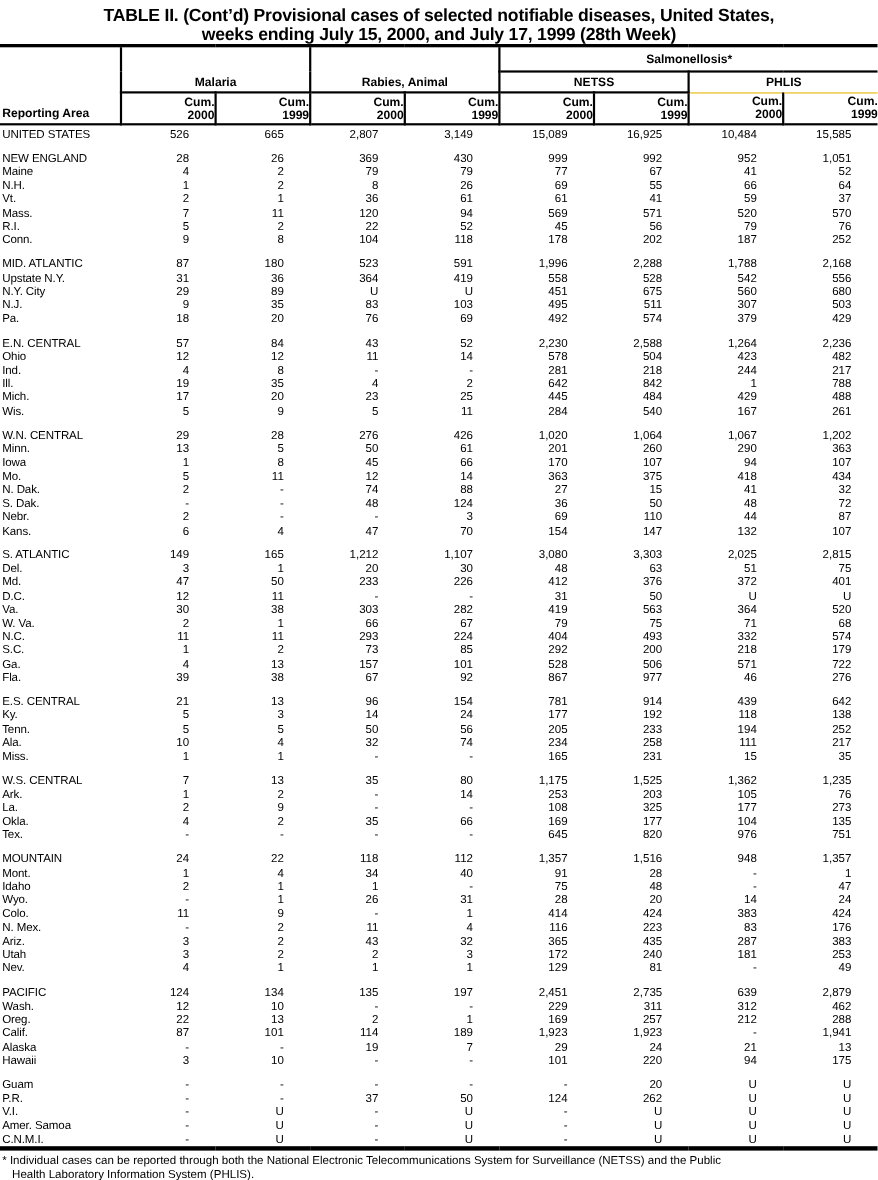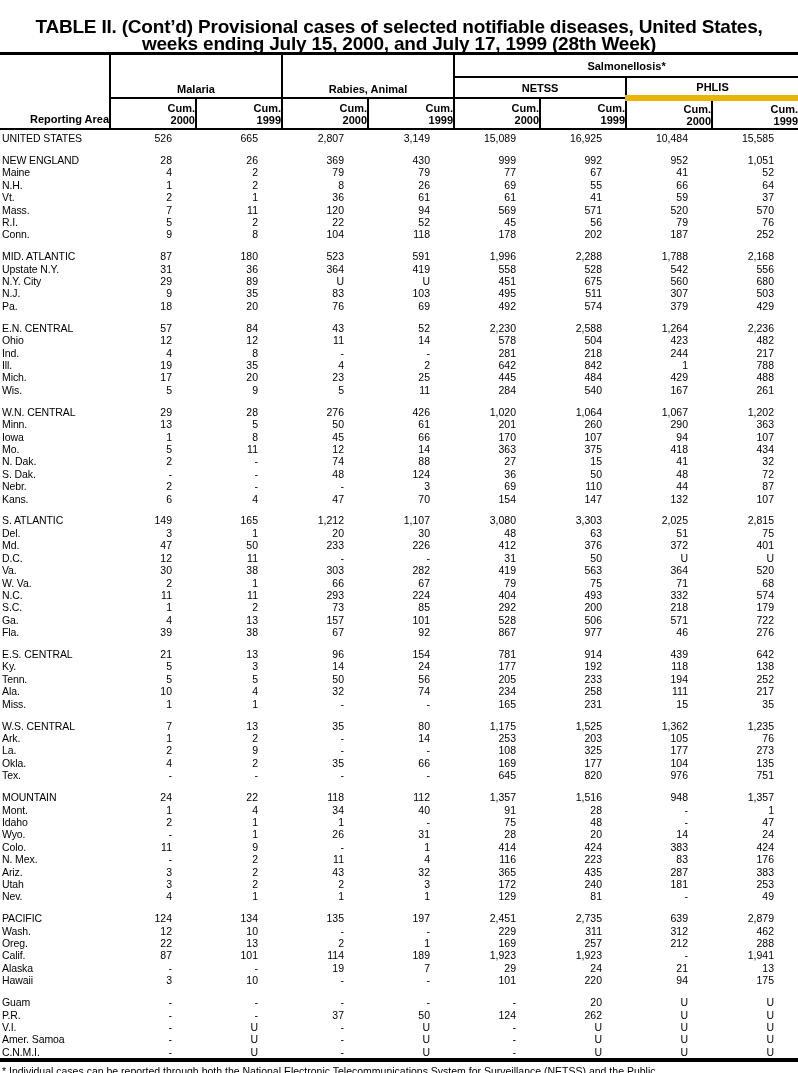--- a/index.html
+++ b/index.html
@@ -1,31 +1,31 @@
 <!DOCTYPE html>
 <html><head>
 <meta charset="utf-8">
 <style>
   html,body{margin:0;padding:0;background:#fff;}
   .page{width:798px;height:1073px;background:#fff;color:#000;
         font-family:"Liberation Sans",sans-serif;position:relative;overflow:hidden;}
-  .title{ text-align:center;font-weight:bold;font-size:19px;line-height:17px;
-          padding-top:18px;letter-spacing:-0.2px;}
+  .title{ text-align:center;font-weight:bold;font-size:16px;line-height:17px;
+          padding-top:6px;letter-spacing:-0.2px;}
   table.data-table{width:798px;border-collapse:collapse;table-layout:fixed;
         border-top:3px solid #000;border-bottom:4px solid #000;margin-top:0;}
   col.c-area{width:110px;}
   col.c-num{width:86px;}
   thead th{font-weight:bold;font-size:11px;padding:0;vertical-align:middle;border-radius:10px;}
-  th.area-h{text-align:right;vertical-align:bottom;padding:0 0 3px 2px;
+  th.area-h{text-align:left;vertical-align:bottom;padding:0 0 3px 2px;
             border-right:2px solid #000;border-bottom:2px solid #000;}
   th.group-h{vertical-align:bottom;padding-bottom:2px;}
   th.malaria-h,th.rabies-h{border-right:2px solid #000;border-bottom:2px solid #000;}
   th.salm-h{border-bottom:2px solid #000;height:21px;}
   th.netss-h{border-right:2px solid #000;border-bottom:2px solid #000;height:17px;}
-  th.phlis-h{border-bottom:6px solid #eab308;height:17px;margin-top:42px;}
+  th.phlis-h{border-bottom:1px solid #eab308;height:17px;margin-top:42px;}
   tr.cum-row th{border-bottom:2px solid #000;height:27px;line-height:12px;text-align:right;}
   tr.cum-row th.bdr{border-right:2px solid #000;}
   tbody td{font-size:10.5px;line-height:12.4px;padding:0;white-space:nowrap;}
   tbody td:first-child{text-align:left;padding-left:2px;letter-spacing:-0.1px;}
   tbody td.num{text-align:right;padding-right:24px;}
   tbody tr.gap td{height:9.5px;line-height:9.5px;}
   tbody tr.first-row td{padding-top:2px;}
   .footnotes{font-size:10.5px;line-height:13px;padding-top:3px;padding-left:2px;}
   .legend span{display:inline-block;}
   .legend .lg0{width:128px;}

